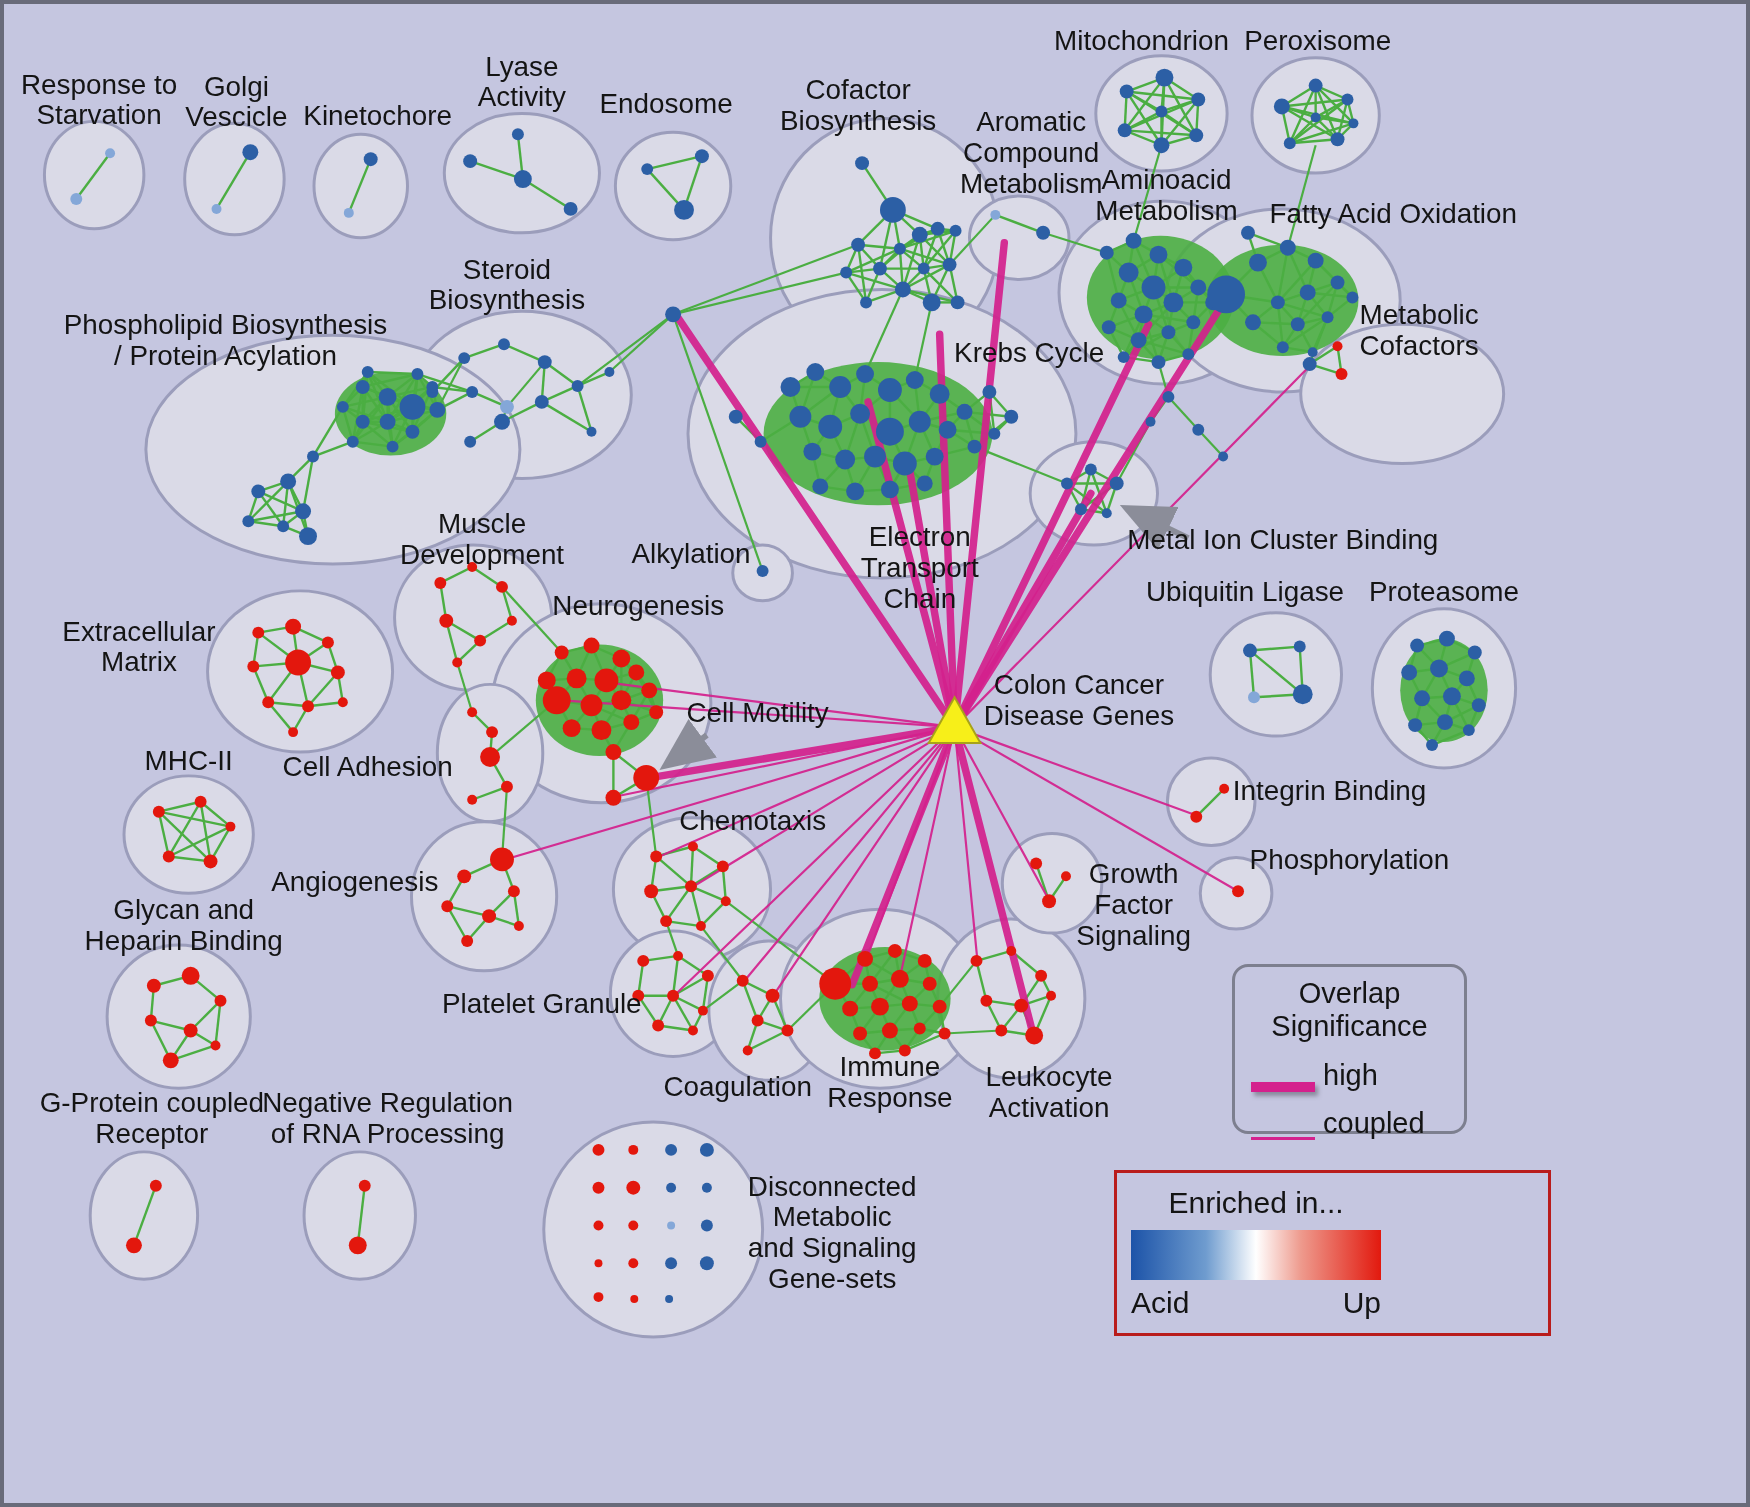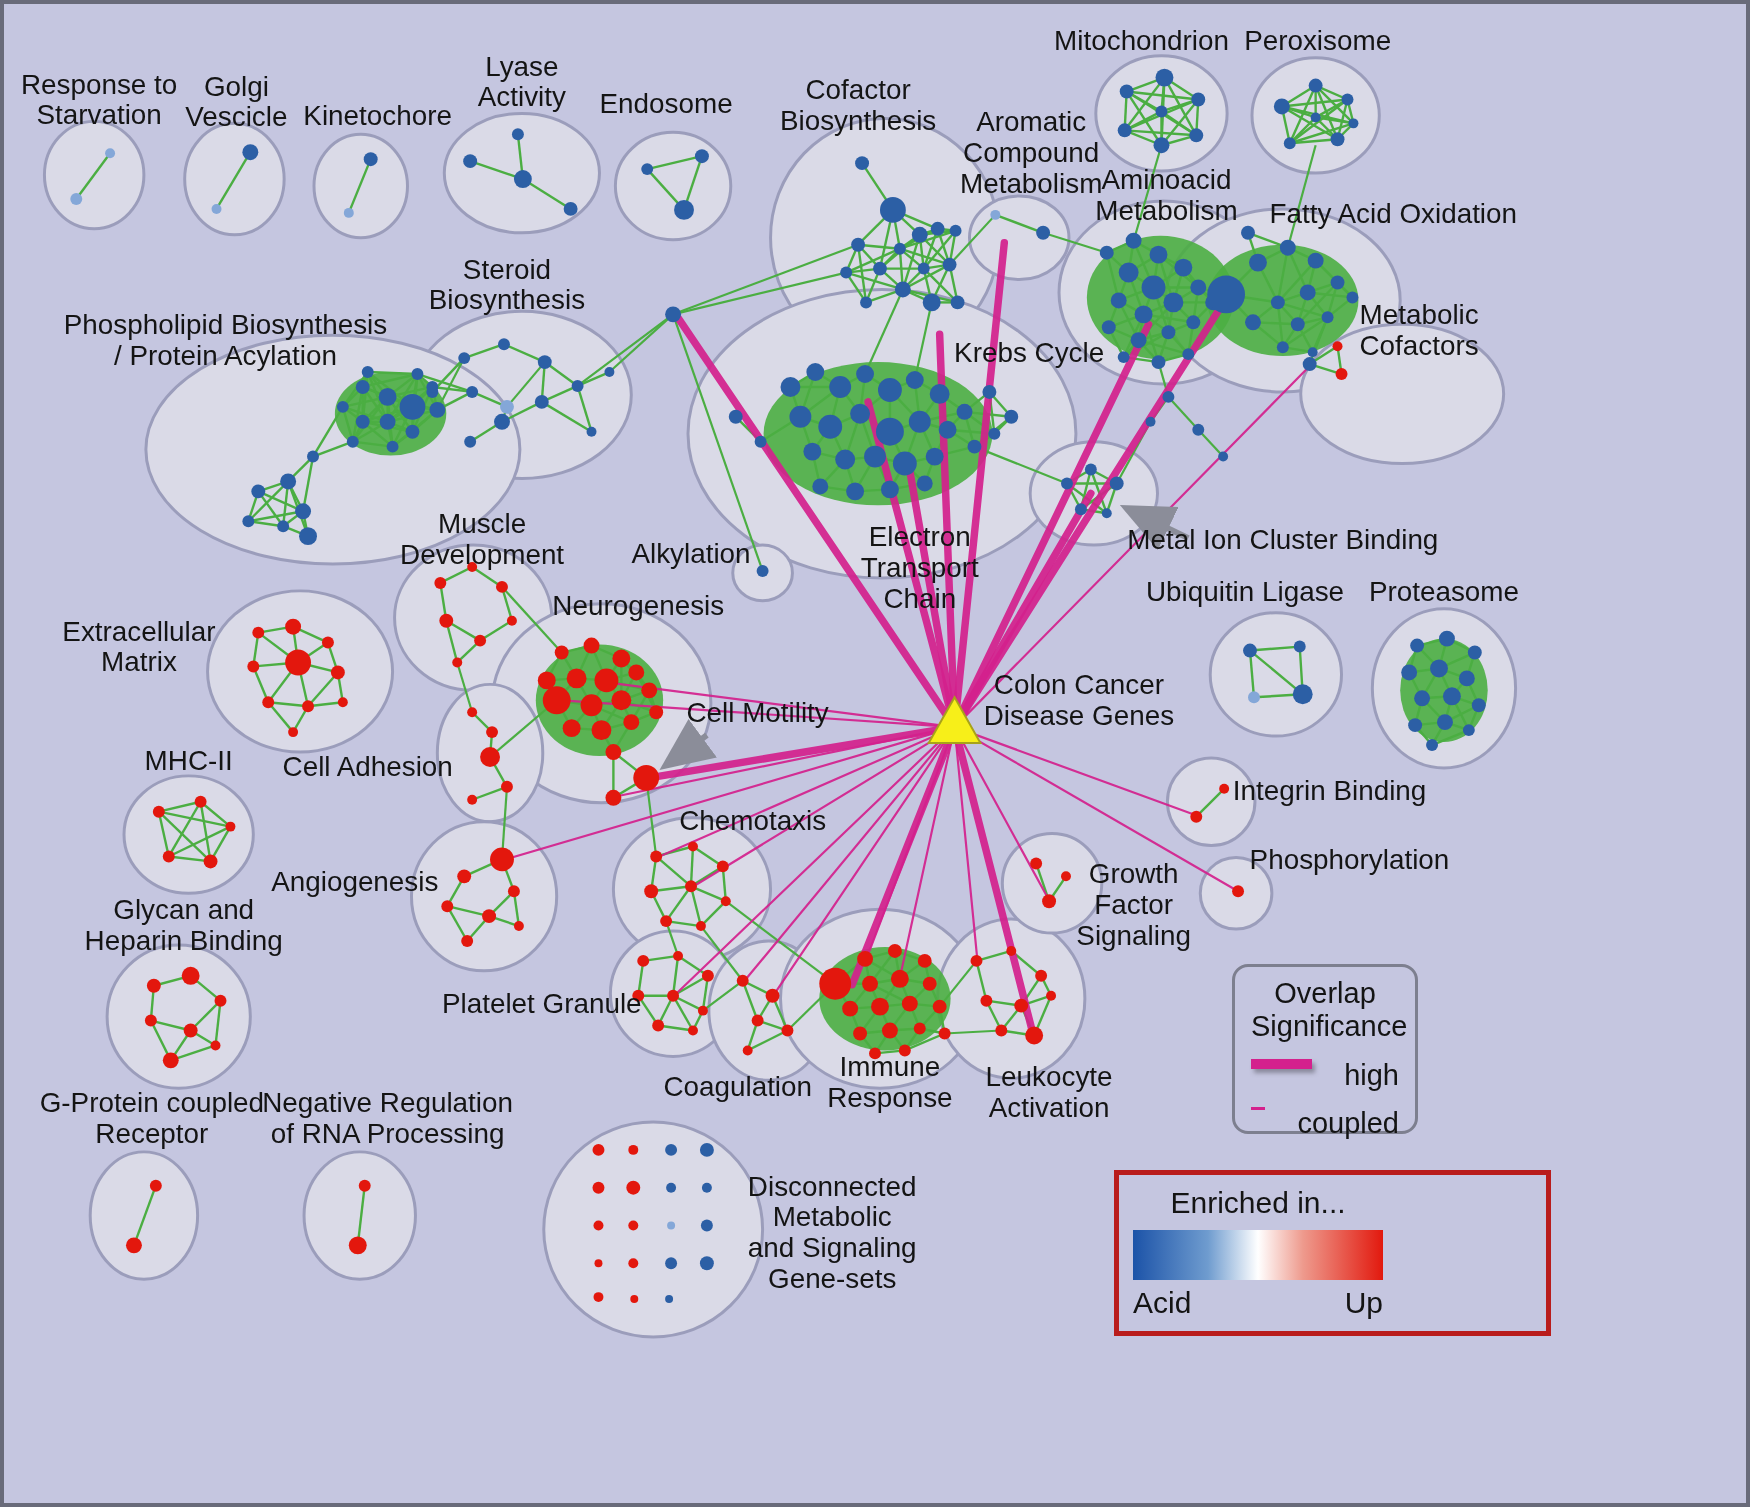--- a/index.html
+++ b/index.html
@@ -2,32 +2,32 @@
 <html><head>
 <meta charset="utf-8">
 <style>
   *{margin:0;padding:0;box-sizing:border-box;}
   html,body{background:#a2a3ba;}
   body{font-family:"Liberation Sans",sans-serif;color:#141414;}
   #figure{position:relative;width:1750px;height:1507px;background:#c5c6e0;border:4px solid #696b7a;overflow:hidden;}
   #net{position:absolute;left:0;top:0;width:100%;height:100%;}
 
   .legend-overlap{
-    position:absolute;left:1228px;top:960px;width:186px;height:170px;
+    position:absolute;left:1228px;top:960px;width:235px;height:170px;
     border:3px solid #7d7f8f;border-radius:16px;padding:10px 16px;
   }
   .lo-title{font-size:29px;text-align:center;white-space:pre-line;line-height:1.15;}
-  .lo-row{display:flex;align-items:flex-start;gap:32px;margin-top:15px;font-size:29px;}
+  .lo-row{display:flex;align-items:flex-end;gap:8px;margin-top:15px;font-size:29px;}
   .lo-bar-high{display:inline-block;width:64px;height:10px;background:#d4218d;
     box-shadow:3px 4px 4px rgba(90,90,100,.55);}
   .lo-bar-mod{display:inline-block;width:64px;height:3px;background:#d4218d;}
 
   .legend-enriched{
     position:absolute;left:1110px;top:1166px;width:437px;height:166px;
-    border:5px solid #b91c1c;padding:8px 14px;display:flex;gap:16px;align-items:center;
+    border:3px solid #b91c1c;padding:8px 14px;display:flex;gap:16px;align-items:center;
   }
   .le-left{flex:0 0 250px;display:flex;flex-direction:column;}
   .le-title{font-size:30px;text-align:center;margin-bottom:10px;}
   .le-gradient{height:50px;width:100%;
     background:linear-gradient(to right,#1c53a8 0%,#6f9ccf 30%,#ffffff 50%,#ee9a8d 68%,#e2190e 100%);}
   .le-minmax{display:flex;justify-content:space-between;font-size:30px;margin-top:6px;}
   .le-caption{flex:1;font-size:28px;text-align:center;white-space:pre-line;line-height:1.15;}
 </style>
 </head>
 <body>

